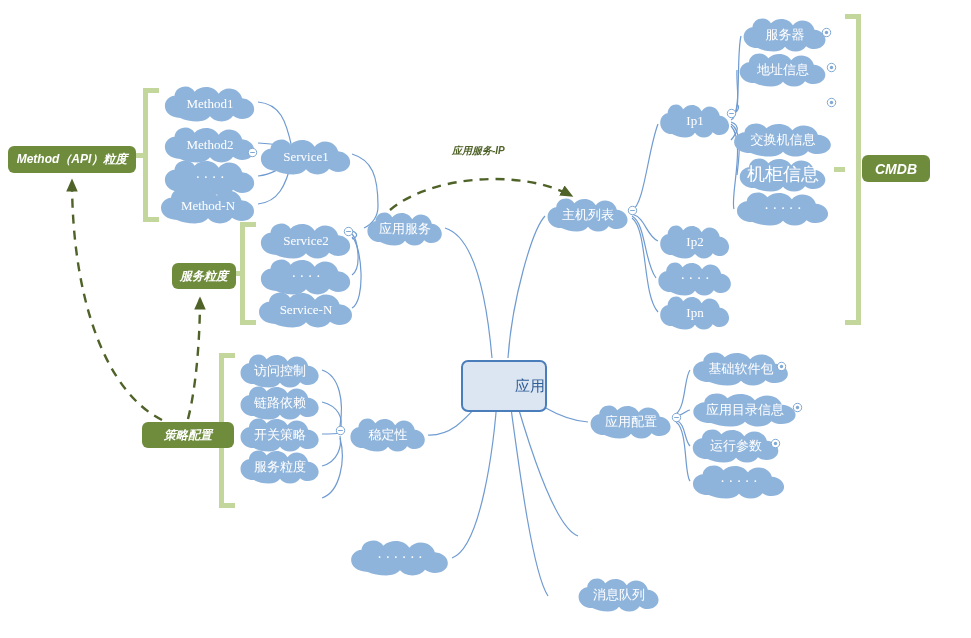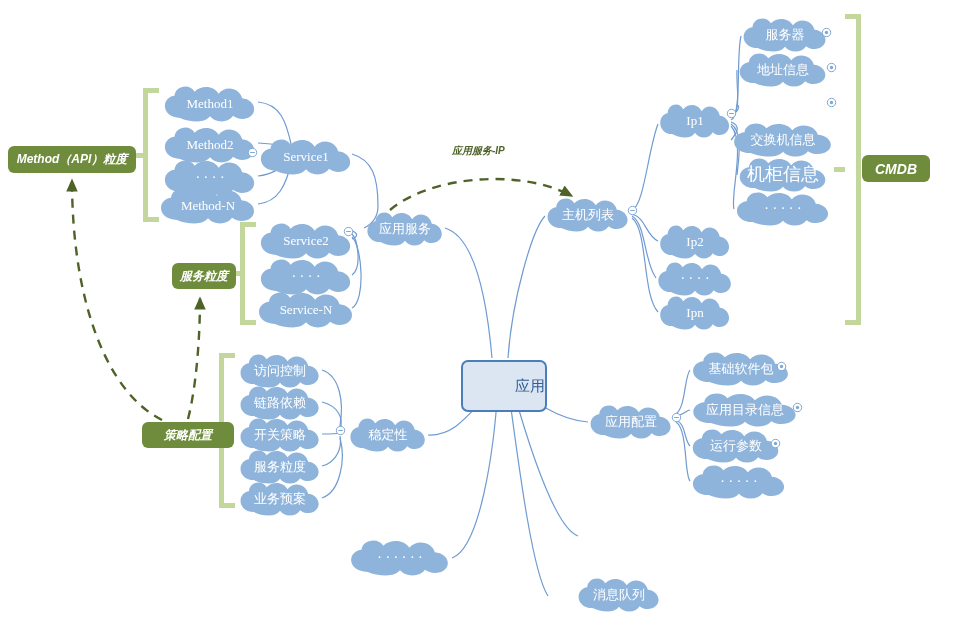--- a/index.html
+++ b/index.html
@@ -279,26 +279,20 @@
         <path d="M38,62 C18,62 6,51 6,39 C6,28 15,20 26,19 C27,8 37,1 49,1 C57,1 64,5 68,11 C74,5 83,2 92,2 C103,2 113,7 118,15 C123,9 131,5 140,5 C153,5 164,13 167,24 C181,25 192,34 192,45 C192,56 181,64 167,64 C160,64 153,62 148,58 C143,65 134,69 124,69 C114,69 105,65 100,59 C94,66 84,69 74,69 C60,69 47,66 38,62 Z" fill="#8fb4dc"></path>
       </svg>
       <span class="ctext">开关策略</span>
     </div>
     <div class="cloud" style="left: 238px; top: 450px; width: 84px; height: 34px; font-size: 13px;">
       <svg class="cbody" viewBox="0 0 200 70" preserveAspectRatio="none">
         <path d="M38,62 C18,62 6,51 6,39 C6,28 15,20 26,19 C27,8 37,1 49,1 C57,1 64,5 68,11 C74,5 83,2 92,2 C103,2 113,7 118,15 C123,9 131,5 140,5 C153,5 164,13 167,24 C181,25 192,34 192,45 C192,56 181,64 167,64 C160,64 153,62 148,58 C143,65 134,69 124,69 C114,69 105,65 100,59 C94,66 84,69 74,69 C60,69 47,66 38,62 Z" fill="#8fb4dc"></path>
       </svg>
       <span class="ctext">服务粒度</span>
     </div>
-    <div class="cloud" style="left: 238px; top: 482px; width: 84px; height: 34px; font-size: 13px;">
-      <svg class="cbody" viewBox="0 0 200 70" preserveAspectRatio="none">
-        <path d="M38,62 C18,62 6,51 6,39 C6,28 15,20 26,19 C27,8 37,1 49,1 C57,1 64,5 68,11 C74,5 83,2 92,2 C103,2 113,7 118,15 C123,9 131,5 140,5 C153,5 164,13 167,24 C181,25 192,34 192,45 C192,56 181,64 167,64 C160,64 153,62 148,58 C143,65 134,69 124,69 C114,69 105,65 100,59 C94,66 84,69 74,69 C60,69 47,66 38,62 Z" fill="#8fb4dc"></path>
-      </svg>
-      <span class="ctext">业务预案</span>
-    </div>
     <div class="cloud" style="left: 348px; top: 418px; width: 80px; height: 34px; font-size: 13px;">
       <svg class="cbody" viewBox="0 0 200 70" preserveAspectRatio="none">
         <path d="M38,62 C18,62 6,51 6,39 C6,28 15,20 26,19 C27,8 37,1 49,1 C57,1 64,5 68,11 C74,5 83,2 92,2 C103,2 113,7 118,15 C123,9 131,5 140,5 C153,5 164,13 167,24 C181,25 192,34 192,45 C192,56 181,64 167,64 C160,64 153,62 148,58 C143,65 134,69 124,69 C114,69 105,65 100,59 C94,66 84,69 74,69 C60,69 47,66 38,62 Z" fill="#8fb4dc"></path>
       </svg>
       <span class="ctext">稳定性</span>
     </div>
     <div class="cloud" style="left: 588px; top: 405px; width: 86px; height: 34px; font-size: 13px;">
       <svg class="cbody" viewBox="0 0 200 70" preserveAspectRatio="none">
         <path d="M38,62 C18,62 6,51 6,39 C6,28 15,20 26,19 C27,8 37,1 49,1 C57,1 64,5 68,11 C74,5 83,2 92,2 C103,2 113,7 118,15 C123,9 131,5 140,5 C153,5 164,13 167,24 C181,25 192,34 192,45 C192,56 181,64 167,64 C160,64 153,62 148,58 C143,65 134,69 124,69 C114,69 105,65 100,59 C94,66 84,69 74,69 C60,69 47,66 38,62 Z" fill="#8fb4dc"></path>
       </svg>

